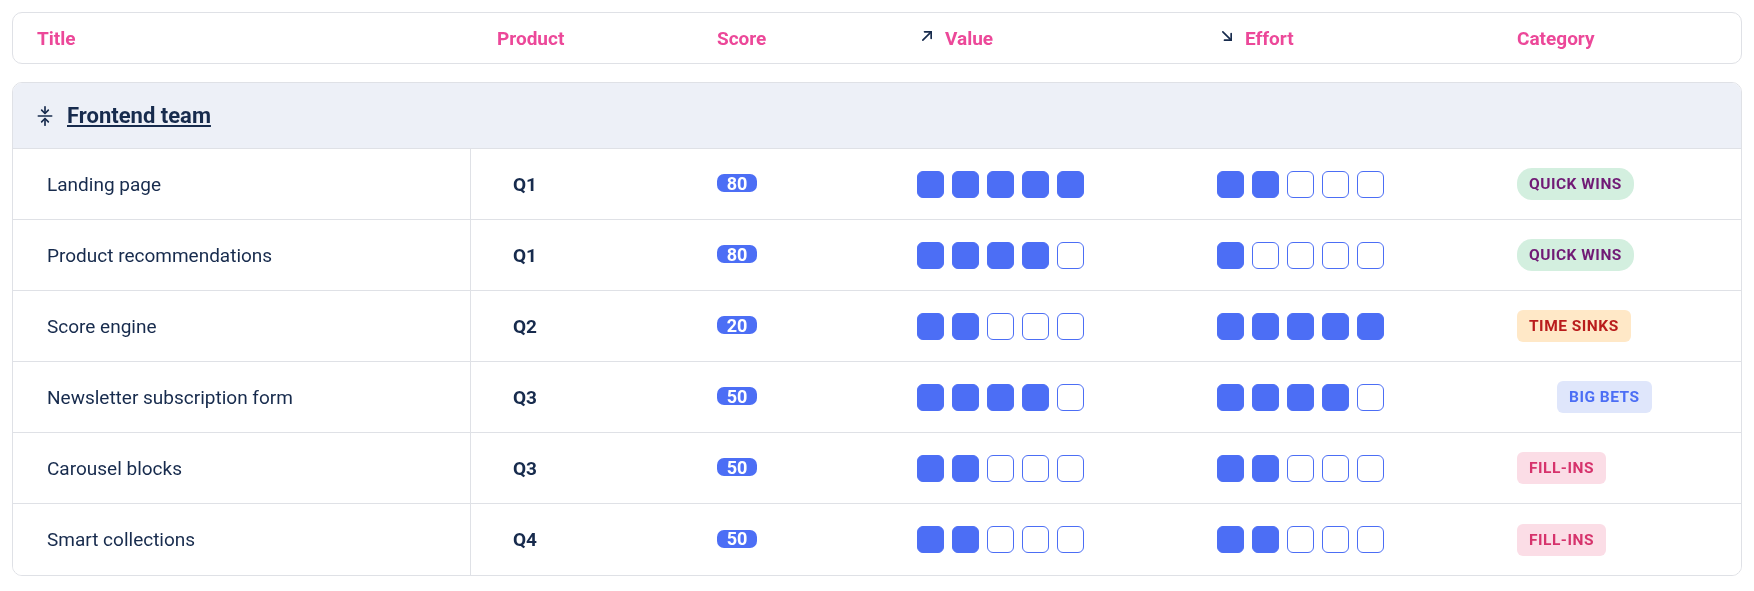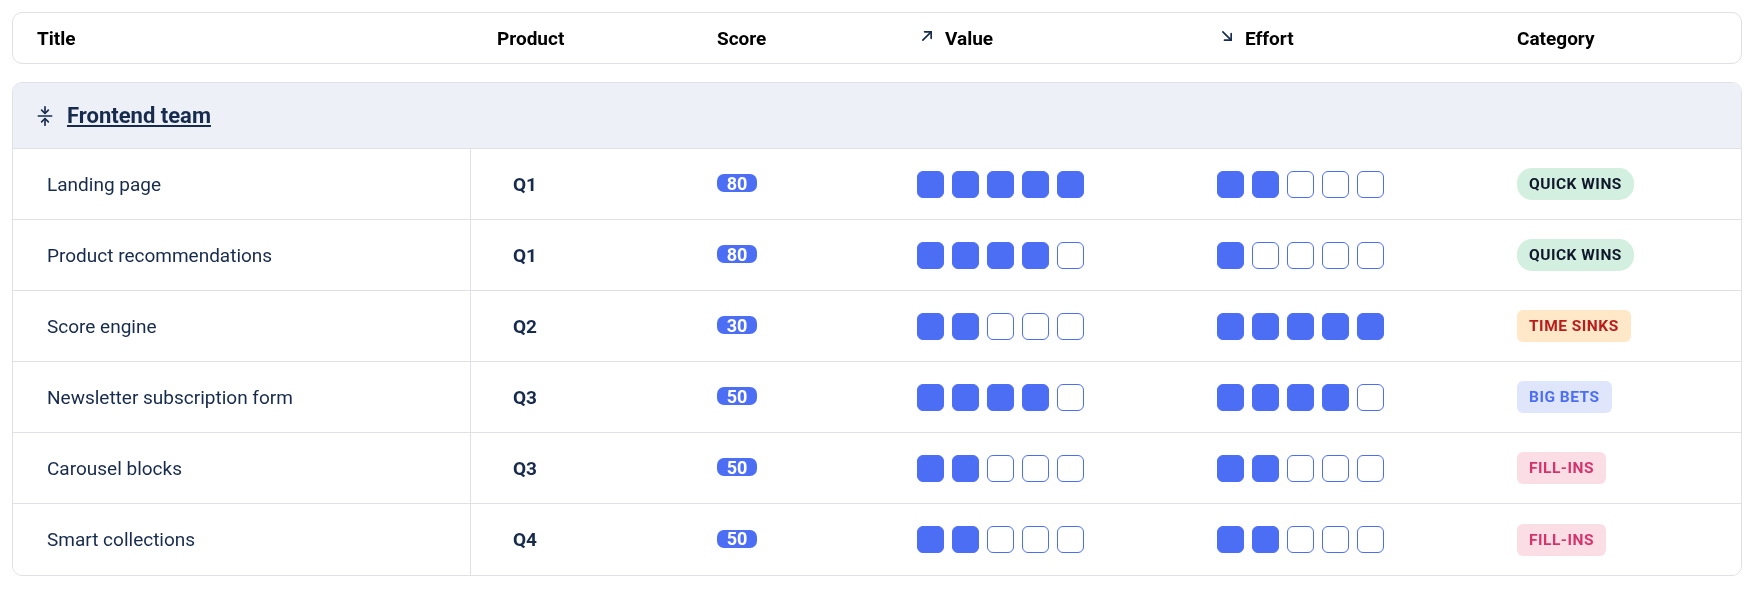--- a/index.html
+++ b/index.html
@@ -14,21 +14,21 @@
   .header-row {
     display: grid;
     grid-template-columns: 460px 220px 200px 300px 300px 1fr;
     align-items: center;
     border: 1.5px solid #DFE1E6;
     border-radius: 10px;
     padding: 0 24px;
     height: 52px;
     font-weight: 700;
     font-size: 19px;
-    color: #000000;
+    color: #ec4899;
     margin-bottom: 18px;
     background: #fff;
   }
   .header-cell { display: flex; align-items: center; gap: 8px; }
   .header-cell svg { flex-shrink: 0; }
   .board {
     border: 1.5px solid #DFE1E6;
     border-radius: 10px;
     overflow: hidden;
     background: #fff;
@@ -100,23 +100,23 @@
     display: inline-flex;
     align-items: center;
     justify-content: center;
     height: 32px;
     padding: 0 12px;
     border-radius: 6px;
     font-weight: 700;
     font-size: 15.5px;
     letter-spacing: 0.5px;
   }
-  .cat-quick-wins { background: #D3EFDF; color: #0f172a; border-radius: 15px; }
+  .cat-quick-wins { background: #D3EFDF; color: #701a75; border-radius: 15px; }
   .cat-time-sinks { background: #FFE8C7; color: #b91c1c; }
-  .cat-big-bets   { background: #DFE6FB; color: #4C6EF5; }
+  .cat-big-bets   { background: #DFE6FB; color: #4C6EF5; margin-left: 40px; }
   .cat-fill-ins   { background: #FBDDE6; color: #D6336C; }
 </style>
 </head>
 <body>
 
 <div class="header-row">
   <div class="header-cell">
     <span>Title</span>
   </div>
   <div class="header-cell">
@@ -198,21 +198,21 @@
           <div class="box"></div>
           <div class="box"></div>
           <div class="box"></div>
           <div class="box"></div>
         </div>
         <div class="cell-category"><span class="cat-badge cat-quick-wins">QUICK WINS</span></div>
       </div>
       <div class="row">
         <div class="cell-title"><span>Score engine</span></div>
         <div class="cell-column"><span>Q2</span></div>
-        <div class="cell-score"><span class="score-badge">30</span></div>
+        <div class="cell-score"><span class="score-badge">20</span></div>
         <div class="boxes">
           <div class="box filled"></div>
           <div class="box filled"></div>
           <div class="box"></div>
           <div class="box"></div>
           <div class="box"></div>
         </div>
         <div class="boxes">
           <div class="box filled"></div>
           <div class="box filled"></div>

